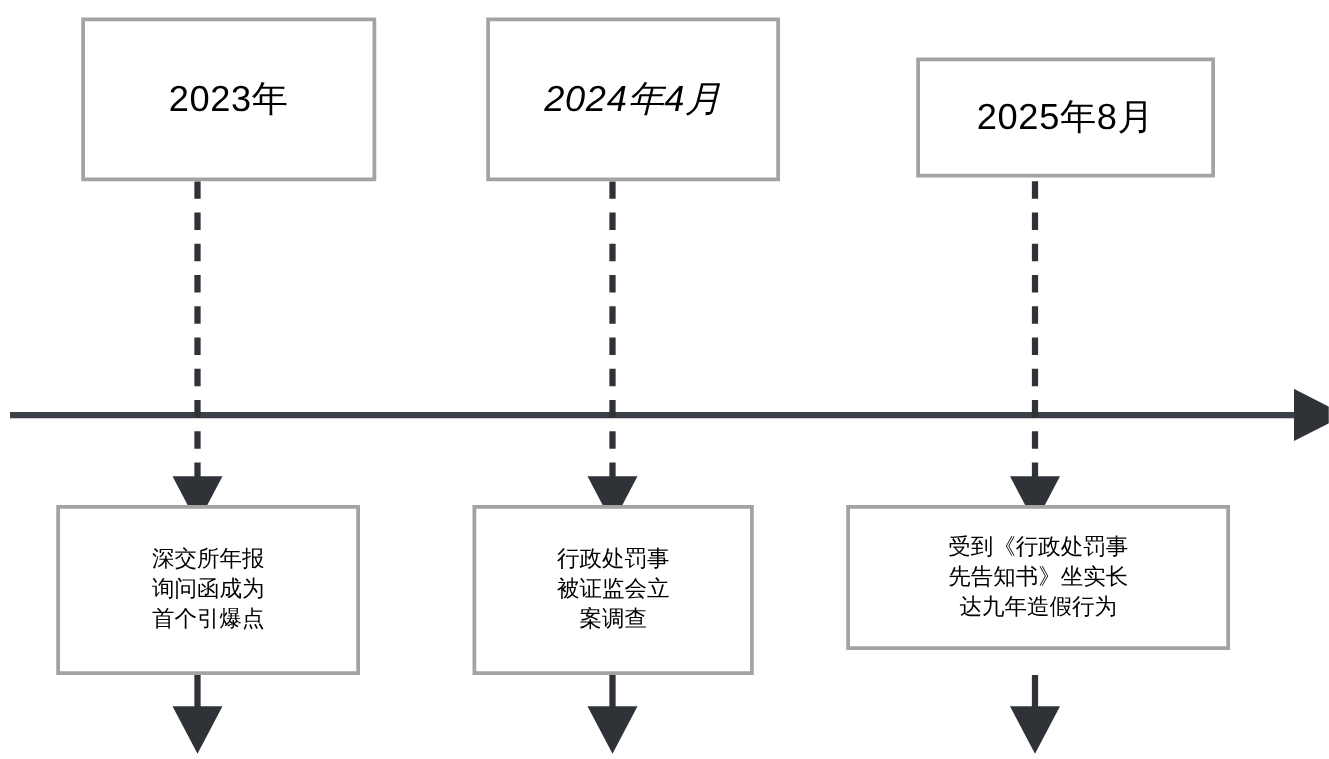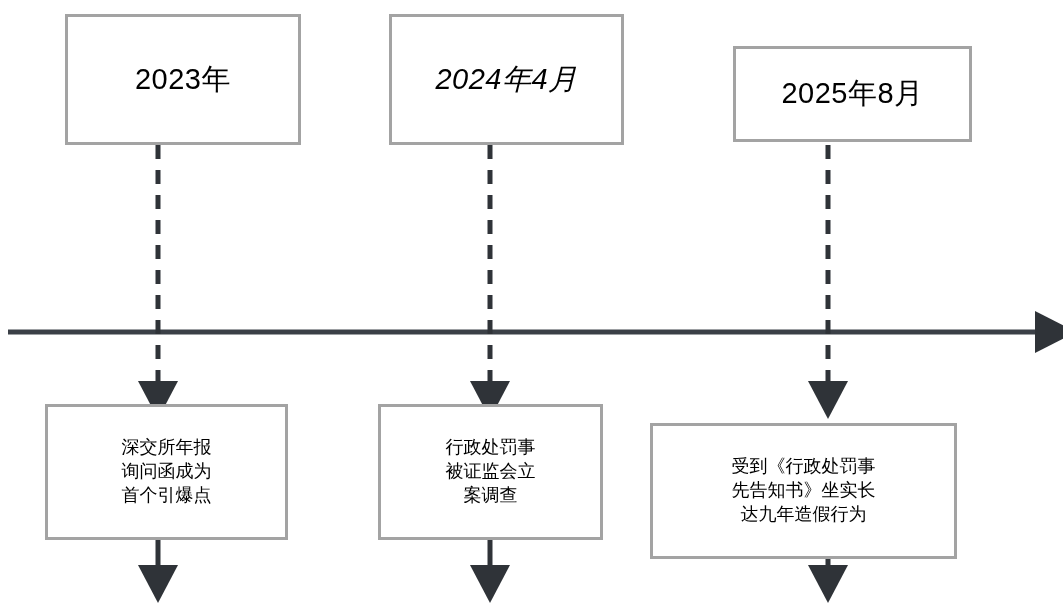--- a/index.html
+++ b/index.html
@@ -53,21 +53,21 @@
     display: block;
     white-space: pre-line;
   }
   
   #era-box-1 { left: 65px;  top: 14px;  width: 236px; height: 131px; }
   #era-box-2 { left: 389px; top: 14px;  width: 235px; height: 131px; font-style: italic; }
   #era-box-3 { left: 733px; top: 14px;  width: 239px; height: 96px; margin-top: 32px; }
 
   #event-box-1 { left: 45px;  top: 404px; width: 243px; height: 136px; }
   #event-box-2 { left: 378px; top: 404px; width: 225px; height: 136px; }
-  #event-box-3 { left: 650px; top: 404px; width: 307px; height: 136px; margin-top: 19px; }
+  #event-box-3 { left: 677px; top: 404px; width: 307px; height: 116px; }
 </style>
 </head>
 <body>
 
 <div id="canvas">
 
   <svg class="svg-layer" viewBox="0 0 1063 607" xmlns="http://www.w3.org/2000/svg">
     <defs>
       <marker id="arrow-right" markerWidth="11" markerHeight="11" refX="1" refY="4.2" orient="auto" markerUnits="strokeWidth">
         <path d="M0,0 L0,8.4 L8.2,4.2 z" fill="#2f3338"></path>

